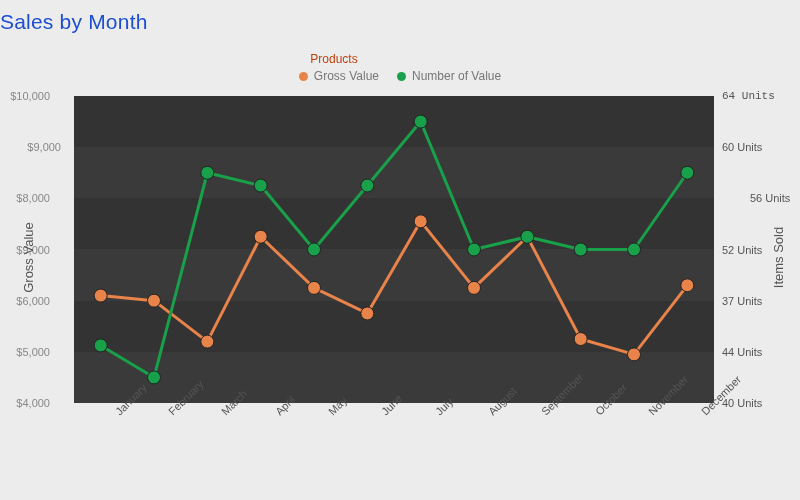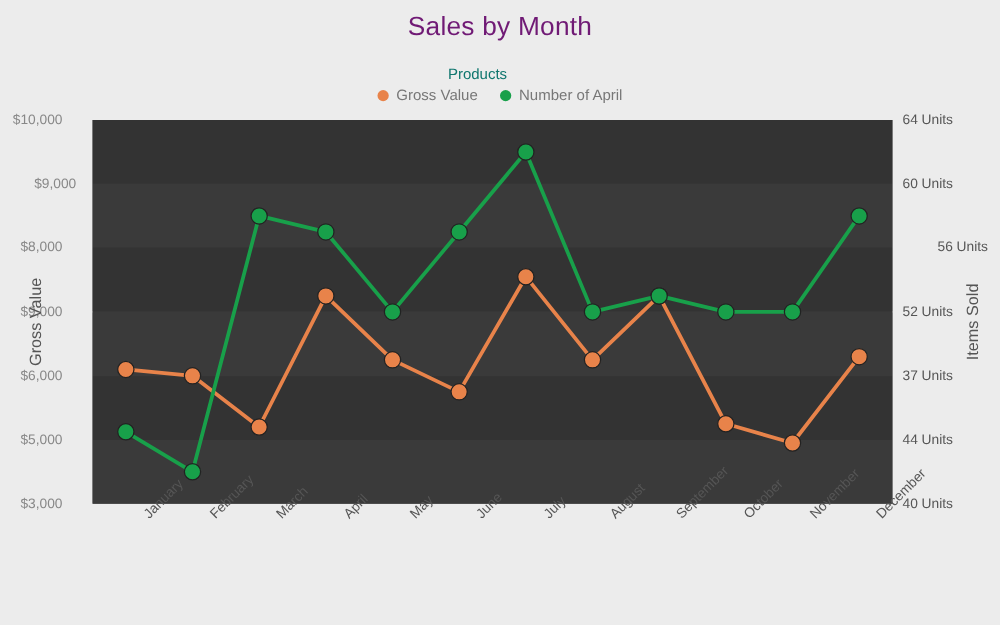--- a/index.html
+++ b/index.html
@@ -17,34 +17,33 @@
     position: relative;
     width: 800px;
     height: 500px;
     background: #ececec;
   }
   #chart-title {
     position: absolute;
     left: 0;
     top: 10px;
     width: 800px;
-    text-align: center;
+    text-align: left;
     font-size: 21px;
-    color: #701a75;
+    color: #1d4ed8;
     letter-spacing: 0.2px;
   }
   #legend-title {
     position: absolute;
     left: 0;
     top: 52px;
     width: 668px;
     text-align: center;
     font-size: 12px;
-    color: #0f766e;
-    padding-left: 48px;
+    color: #c2410c;
   }
   #legend-items {
     position: absolute;
     left: 0;
     top: 69px;
     width: 800px;
     display: flex;
     justify-content: center;
     align-items: center;
     gap: 18px;
@@ -154,21 +153,21 @@
 
   <div id="legend-title">Products</div>
 
   <div id="legend-items">
     <div class="legend-entry">
       <span class="legend-swatch" style="background:#E8834A"></span>
       <span>Gross Value</span>
     </div>
     <div class="legend-entry">
       <span class="legend-swatch" style="background:#18A04A"></span>
-      <span>Number of April</span>
+      <span>Number of Value</span>
     </div>
   </div>
 
   <div id="plot-area">
     <div id="bands">
         <div class="band" style="top: 0px; height: 51.1667px; background: rgb(51, 51, 51);"></div>
         <div class="band" style="top: 51.1667px; height: 51.1667px; background: rgb(58, 58, 58);"></div>
         <div class="band" style="top: 102.333px; height: 51.1667px; background: rgb(51, 51, 51);"></div>
         <div class="band" style="top: 153.5px; height: 51.1667px; background: rgb(58, 58, 58);"></div>
         <div class="band" style="top: 204.667px; height: 51.1667px; background: rgb(51, 51, 51);"></div>
@@ -198,36 +197,36 @@
         <circle cx="346.67" cy="25.58" r="6.5" fill="#18A04A" stroke="#222" stroke-width="1"></circle>
         <circle cx="400.00" cy="153.50" r="6.5" fill="#18A04A" stroke="#222" stroke-width="1"></circle>
         <circle cx="453.33" cy="140.71" r="6.5" fill="#18A04A" stroke="#222" stroke-width="1"></circle>
         <circle cx="506.67" cy="153.50" r="6.5" fill="#18A04A" stroke="#222" stroke-width="1"></circle>
         <circle cx="560.00" cy="153.50" r="6.5" fill="#18A04A" stroke="#222" stroke-width="1"></circle>
         <circle cx="613.33" cy="76.75" r="6.5" fill="#18A04A" stroke="#222" stroke-width="1"></circle>
       </svg>
   </div>
 
   <div id="left-axis-ticks">
-      <div class="y-tick-left-wrap" style="top: 403px;">$3,000</div>
+      <div class="y-tick-left-wrap" style="top: 403px;">$4,000</div>
       <div class="y-tick-left-wrap" style="top: 351.833px;">$5,000</div>
       <div class="y-tick-left-wrap" style="top: 300.667px;">$6,000</div>
       <div class="y-tick-left-wrap" style="top: 249.5px;">$9,000</div>
       <div class="y-tick-left-wrap" style="top: 198.333px;">$8,000</div>
       <div class="y-tick-left-wrap" style="top: 147.167px; padding-left: 11px;">$9,000</div>
       <div class="y-tick-left-wrap" style="top: 96px;">$10,000</div>
     </div>
   <div id="right-axis-ticks">
       <div class="y-tick-right-wrap" style="top: 403px;">40 Units</div>
       <div class="y-tick-right-wrap" style="top: 351.833px;">44 Units</div>
       <div class="y-tick-right-wrap" style="top: 300.667px;">37 Units</div>
       <div class="y-tick-right-wrap" style="top: 249.5px;">52 Units</div>
       <div class="y-tick-right-wrap" style="top: 198.333px; padding-left: 28px;">56 Units</div>
       <div class="y-tick-right-wrap" style="top: 147.167px;">60 Units</div>
-      <div class="y-tick-right-wrap" style="top: 96px;">64 Units</div>
+      <div class="y-tick-right-wrap" style="top: 96px; font-family: Liberation Mono, monospace;">64 Units</div>
     </div>
   <div id="x-axis-ticks">
       <div class="x-tick" style="left: 112.667px; top: 409px; width: 0px;">January</div>
       <div class="x-tick" style="left: 166px; top: 409px; width: 0px;">February</div>
       <div class="x-tick" style="left: 219.333px; top: 409px; width: 0px;">March</div>
       <div class="x-tick" style="left: 272.667px; top: 409px; width: 0px;">April</div>
       <div class="x-tick" style="left: 326px; top: 409px; width: 0px;">May</div>
       <div class="x-tick" style="left: 379.333px; top: 409px; width: 0px;">June</div>
       <div class="x-tick" style="left: 432.667px; top: 409px; width: 0px;">July</div>
       <div class="x-tick" style="left: 486px; top: 409px; width: 0px;">August</div>

